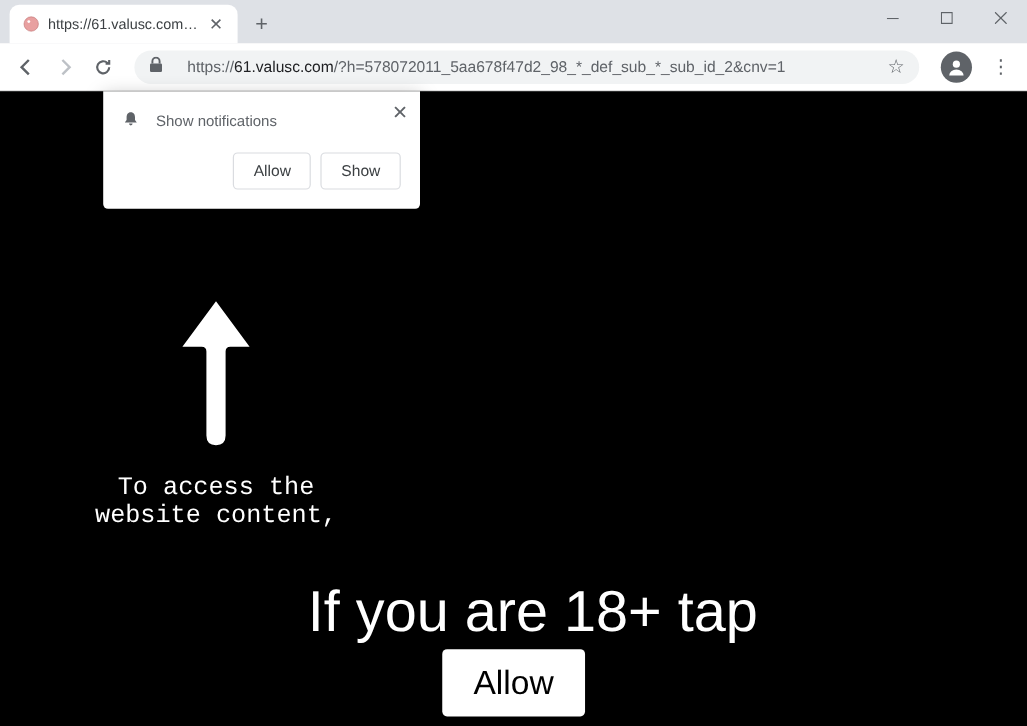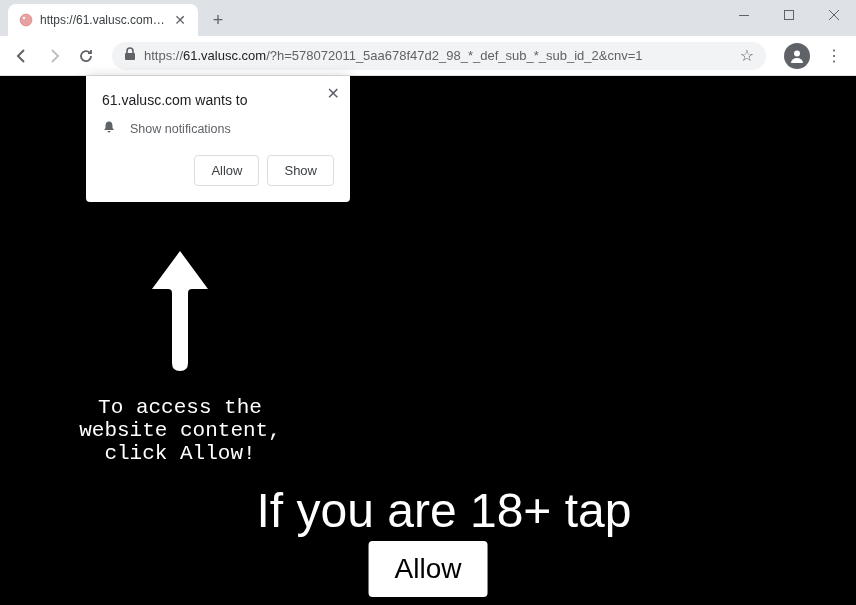--- a/index.html
+++ b/index.html
@@ -120,21 +120,21 @@
     
     .address-bar {
       flex: 1;
       height: 28px;
       background: #f1f3f4;
       border-radius: 14px;
       display: flex;
       align-items: center;
       padding: 0 12px;
       margin: 0 8px;
-      gap: 8px;
+      gap: 20px;
     }
     
     .lock-icon {
       color: #5f6368;
       font-size: 13px;
     }
     
     .url-text {
       flex: 1;
       font-size: 13px;
@@ -361,21 +361,20 @@
         <path d="M3 16 A6 5 0 0 1 15 16 Z" fill="white"></path>
       </svg>
   </div>
   <div class="menu-icon">⋮</div>
 </div>
 
 <div class="page-content">
 
   <div class="notification-popup">
     <span class="popup-close">✕</span>
-    <div class="popup-title">61.valusc.com wants to</div>
     <div class="popup-body">
       <span class="bell-icon">
         <svg width="14" height="14" viewBox="0 0 14 14">
             <path d="M7 1.5 C4.5 1.5 3.5 3.5 3.5 6 L3.5 8 L2 10 L12 10 L10.5 8 L10.5 6 C10.5 3.5 9.5 1.5 7 1.5 Z M5.5 11 A1.5 1.5 0 0 0 8.5 11 Z" fill="#5f6368"></path>
           </svg>
       </span>
       <span class="popup-text">Show notifications</span>
     </div>
     <div class="popup-buttons">
       <button class="popup-button">Allow</button>
@@ -384,19 +383,18 @@
   </div>
 
   <div class="arrow-container">
     <svg class="arrow-svg" viewBox="0 0 80 140">
       <path d="M40 10 L12 48 L28 48 Q32 48 32 52 L32 122 Q32 130 40 130 Q48 130 48 122 L48 52 Q48 48 52 48 L68 48 Z" fill="white"></path>
     </svg>
   </div>
 
   <div class="instruction-text">
     <span>To access the website content,</span><br>
-    <span>click Allow!</span>
   </div>
 
   <div class="age-text">If you are 18+ tap</div>
 
   <button class="allow-big-button">Allow</button>
 </div>
 
 </body></html>

